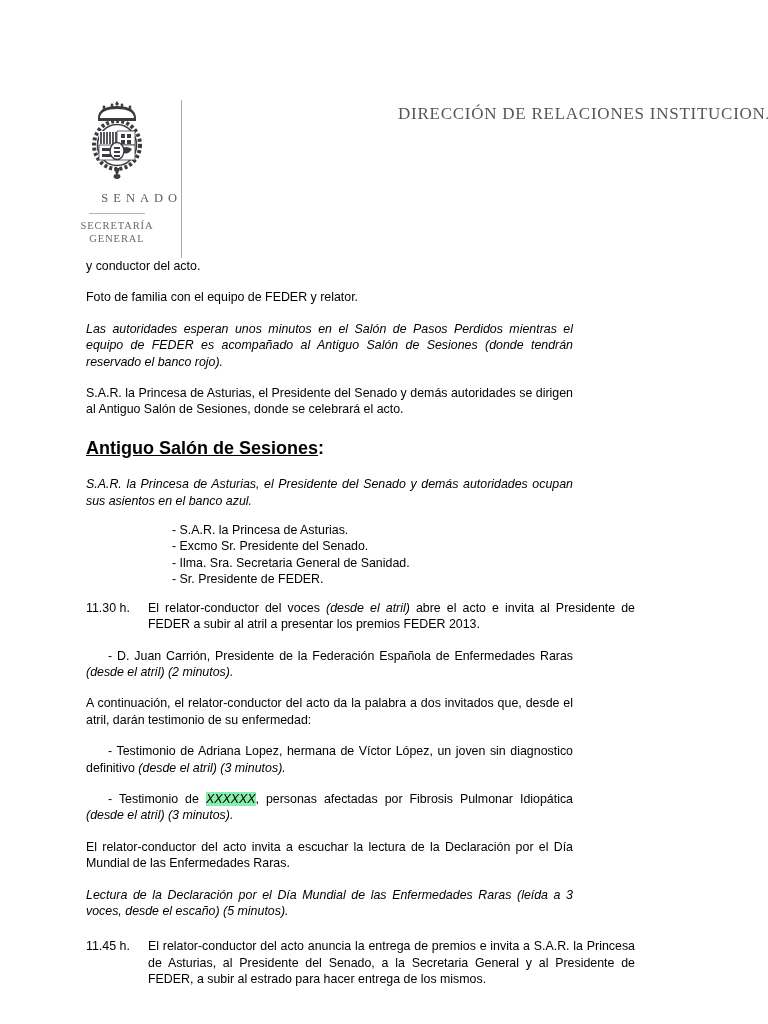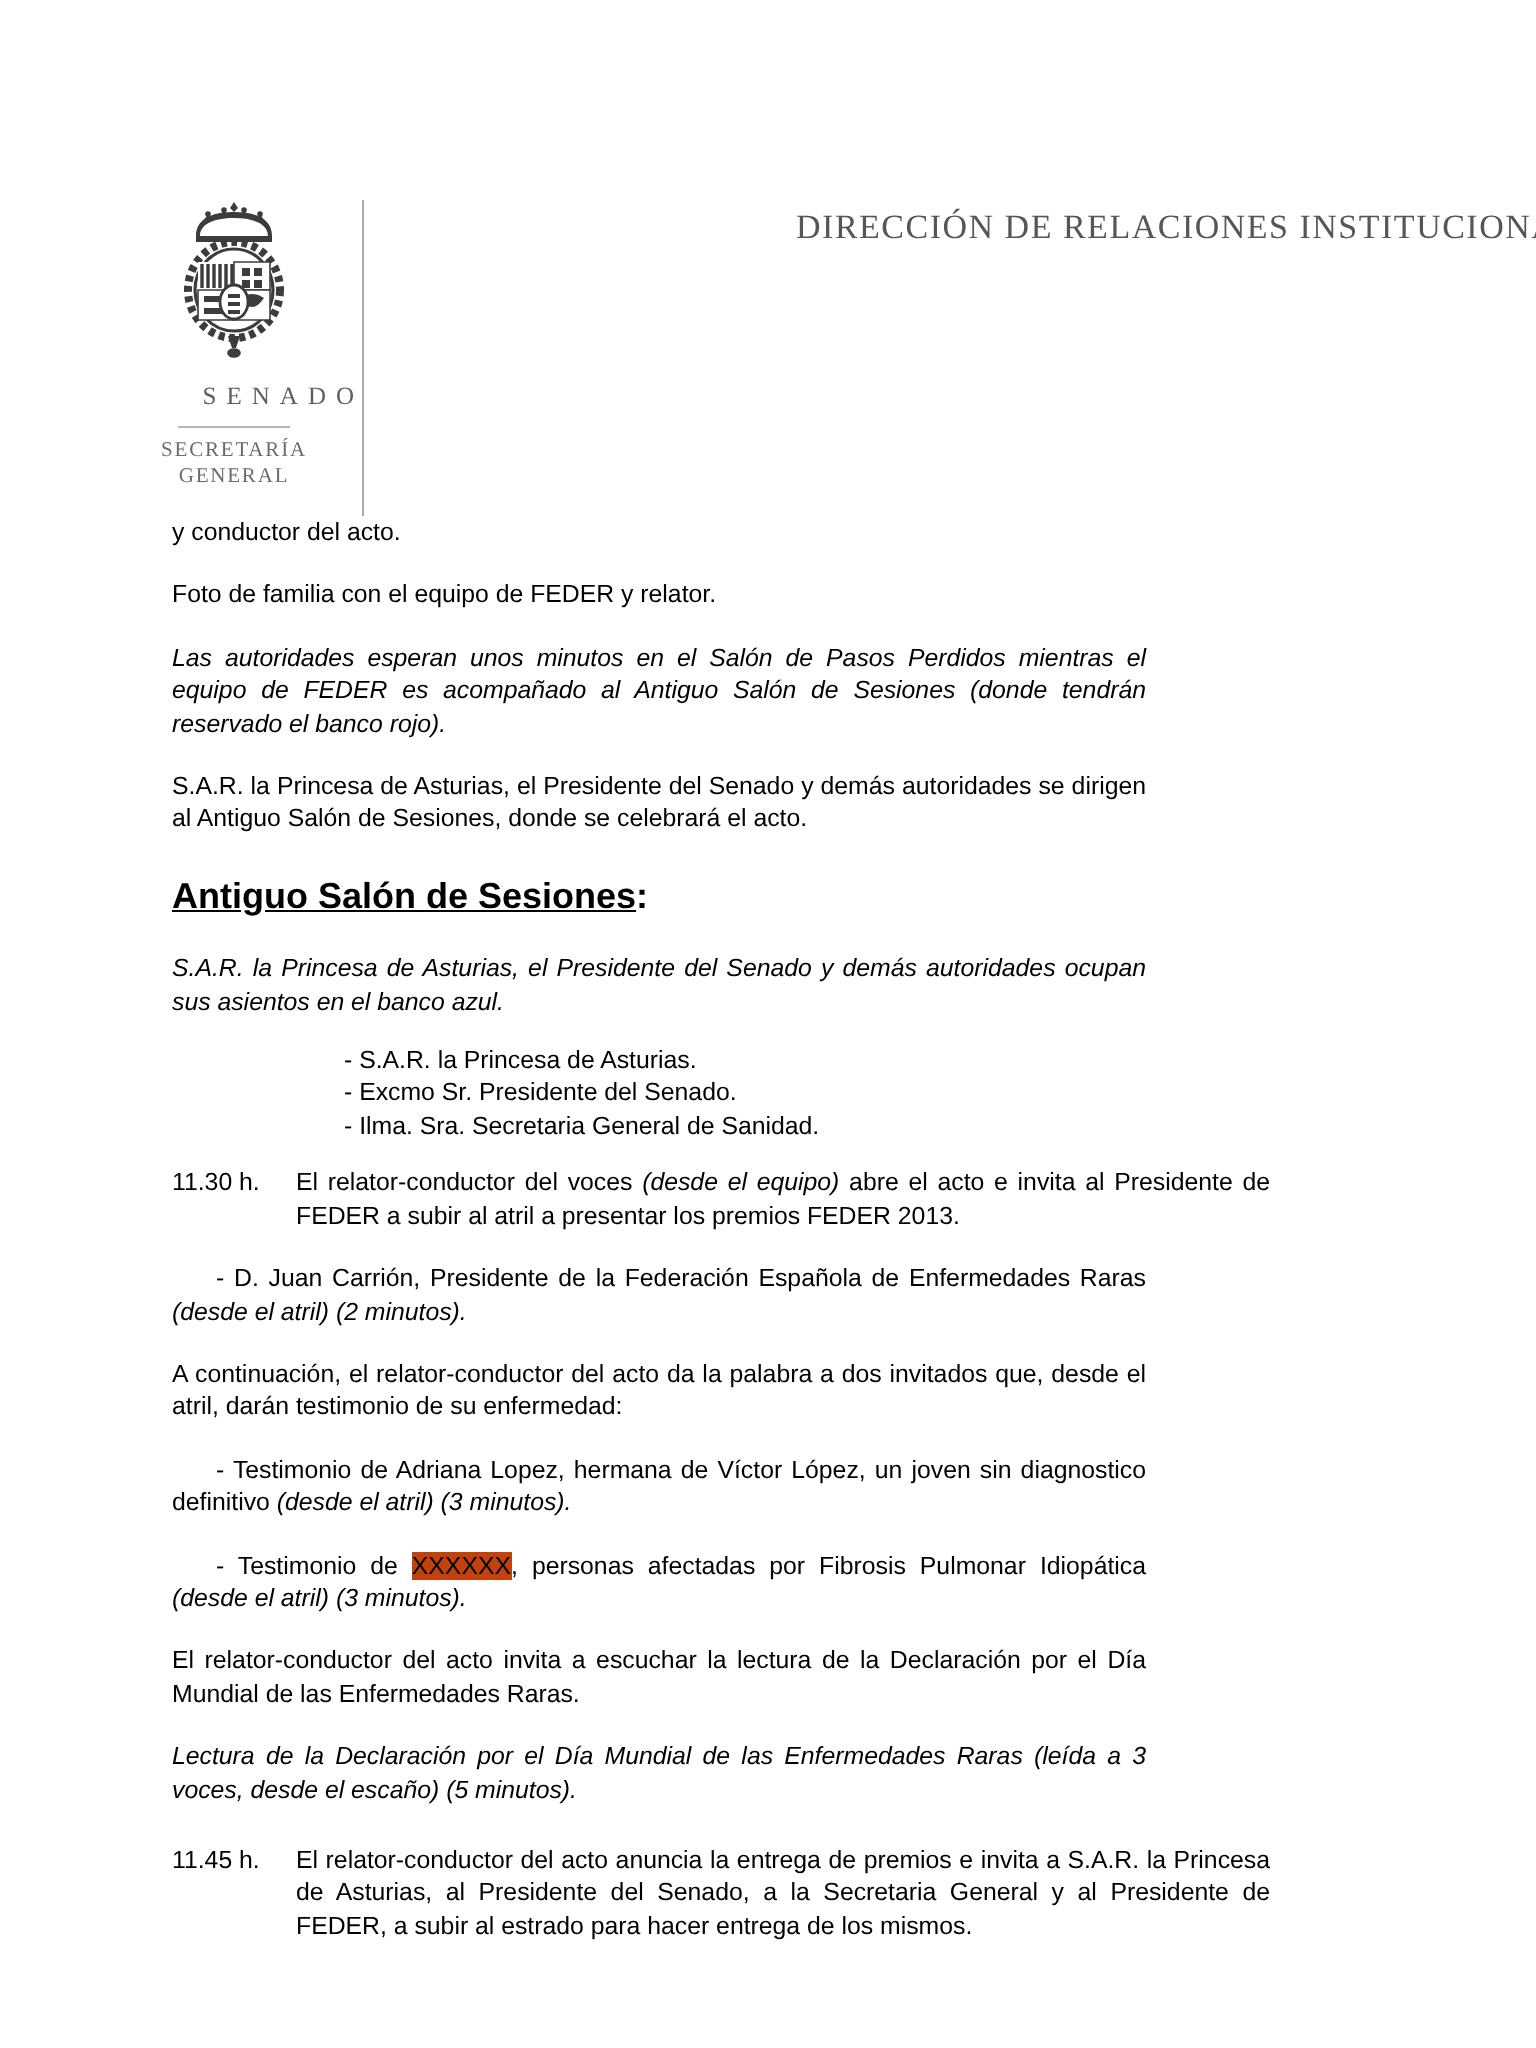--- a/index.html
+++ b/index.html
@@ -148,21 +148,22 @@
   }
 
   .hang {
     margin-left: 62px;
     width: 487px;
     text-align: justify;
     text-indent: 22px;
   }
 
   .hl {
-    background: #c2410c;
+    background: #86efac;
+    font-style: italic;
   }
 </style>
 </head>
 <body>
 
 <div class="page">
 
   <div class="letterhead">
     <svg class="crest" viewBox="0 0 64 84">
       <g fill="#3b3b40">
@@ -225,26 +226,27 @@
     <p class="blk heading"><span class="u">Antiguo Salón de Sesiones</span><span>:</span></p>
     <div class="sp-head-bot"></div>
 
     <p class="blk indent-blk ital">S.A.R. la Princesa de Asturias, el Presidente del Senado y demás autoridades ocupan sus asientos en el banco azul.</p>
     <div class="sp-list"></div>
 
     <ul class="dashlist">
       <li>- S.A.R. la Princesa de Asturias.</li>
       <li>- Excmo Sr. Presidente del Senado.</li>
       <li>- Ilma. Sra. Secretaria General de Sanidad.</li>
+      <li>- Sr. Presidente de FEDER.</li>
     </ul>
     <div class="sp-small"></div>
 
     <div class="row">
       <div class="gutter">11.30 h.</div>
-      <div class="body-col"><span>El relator-conductor del voces </span><span class="ital">(desde el equipo)</span><span> abre el acto e invita al Presidente de FEDER a subir al atril a presentar los premios FEDER 2013.</span></div>
+      <div class="body-col"><span>El relator-conductor del voces </span><span class="ital">(desde el atril)</span><span> abre el acto e invita al Presidente de FEDER a subir al atril a presentar los premios FEDER 2013.</span></div>
     </div>
     <div class="sp-para"></div>
 
     <p class="blk hang"><span>-   D. Juan Carrión, Presidente de la Federación Española de Enfermedades Raras </span><span class="ital">(desde el atril) (2 minutos).</span></p>
     <div class="sp-para"></div>
 
     <p class="blk indent-blk">A continuación, el relator-conductor del acto da la palabra a dos invitados que, desde el atril, darán testimonio de su enfermedad:</p>
     <div class="sp-para"></div>
 
     <p class="blk hang"><span>-  Testimonio de Adriana Lopez, hermana de Víctor López, un joven sin diagnostico definitivo </span><span class="ital">(desde el atril) (3 minutos).</span></p>

